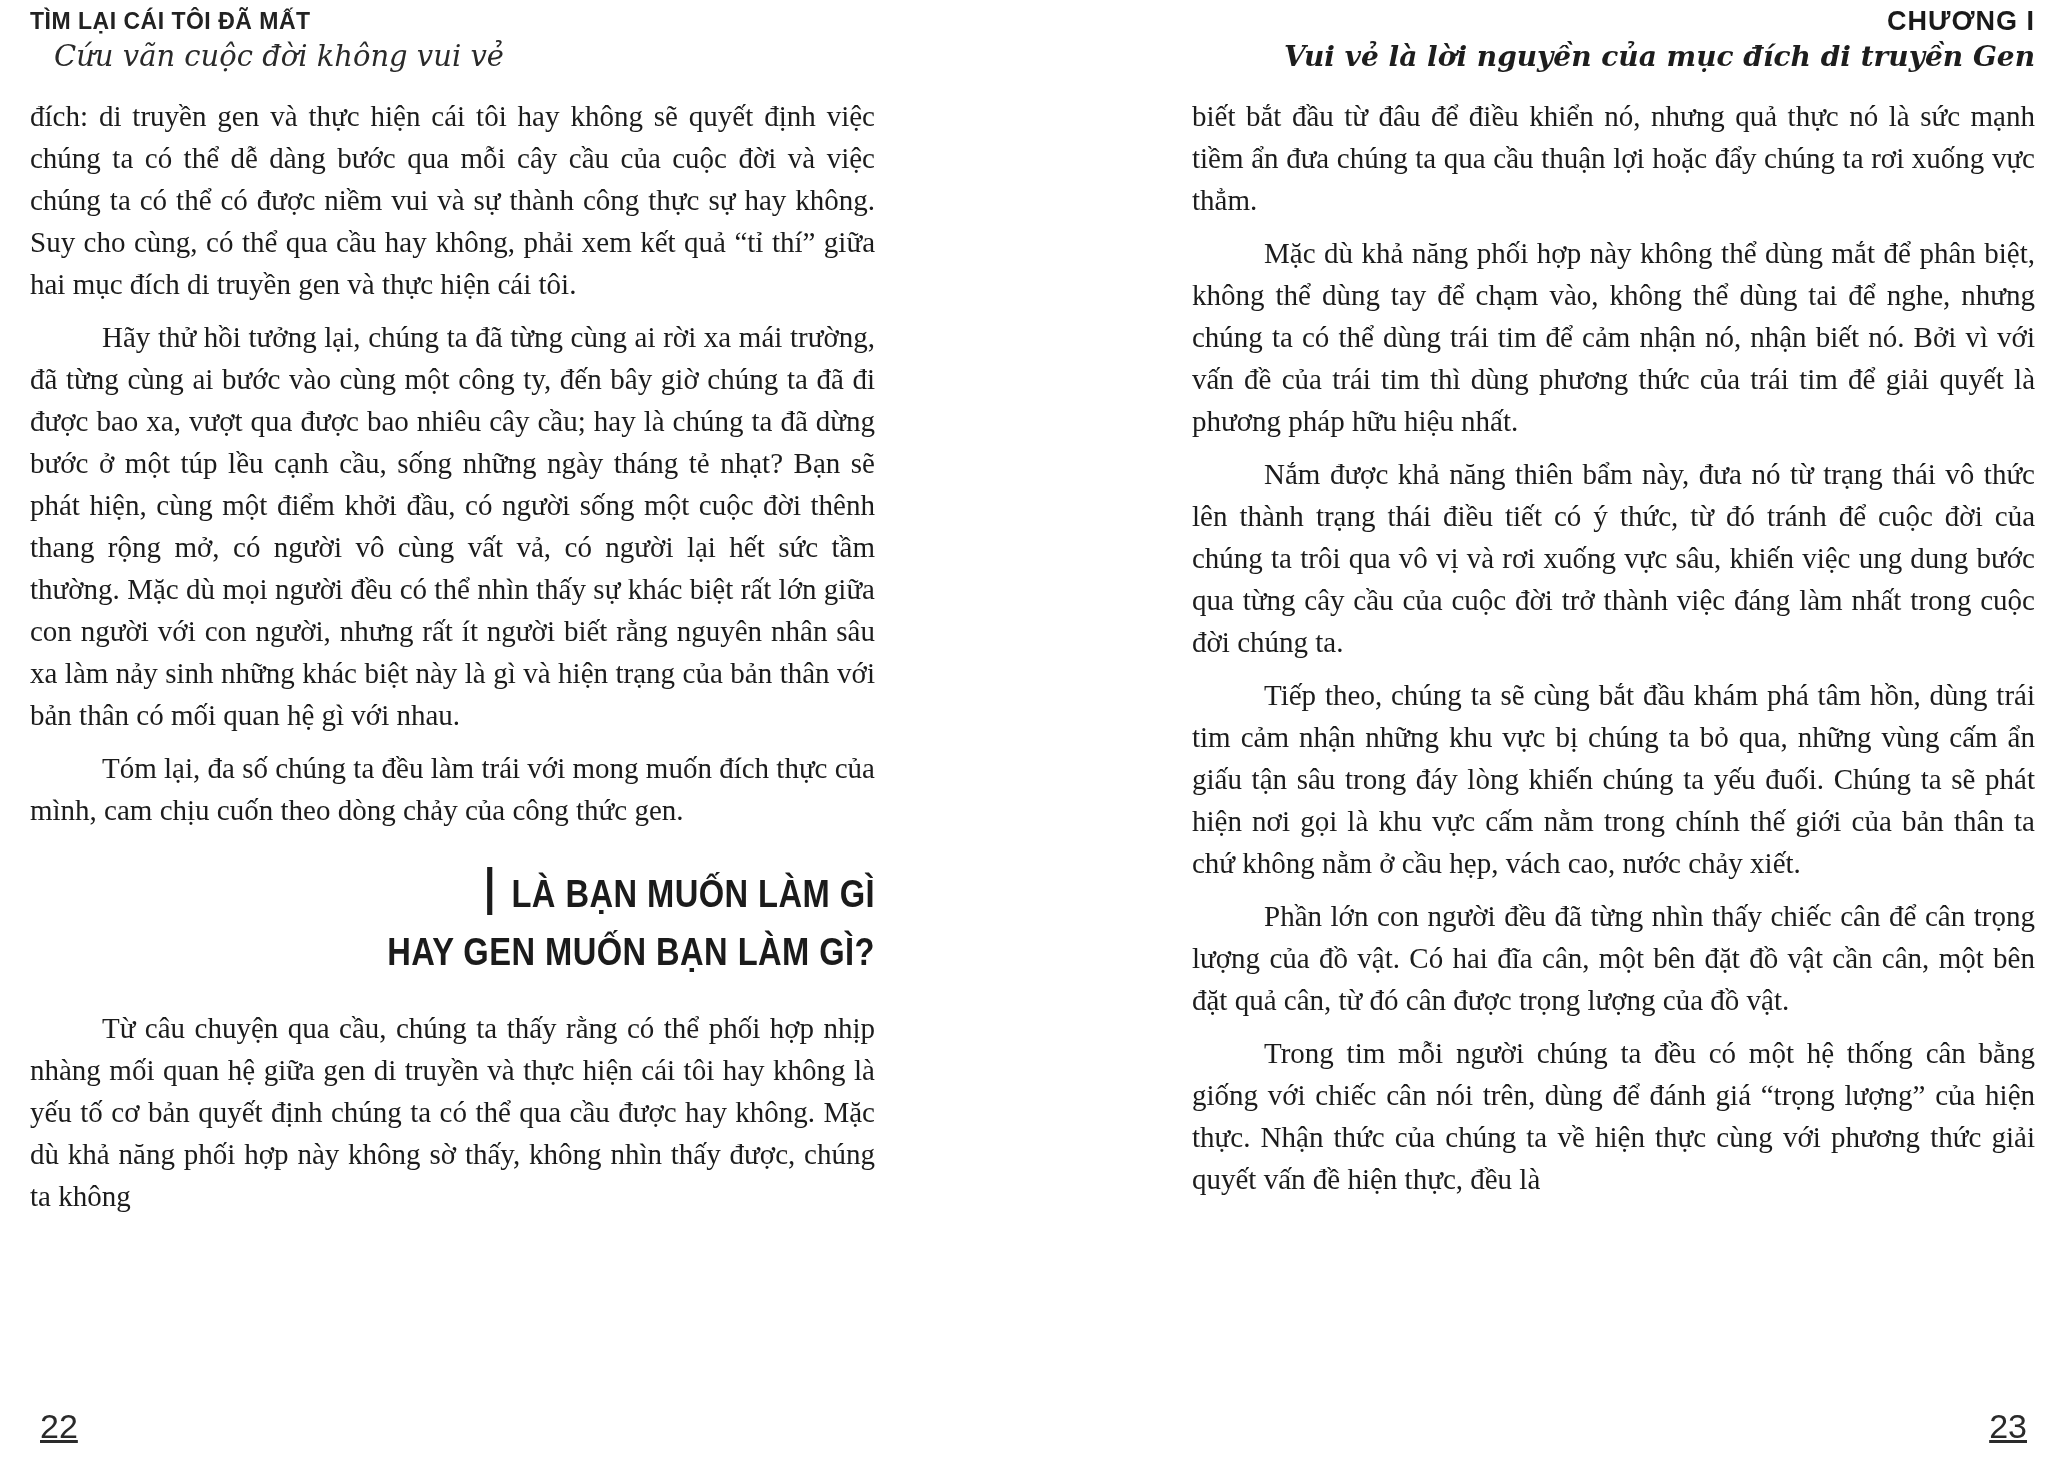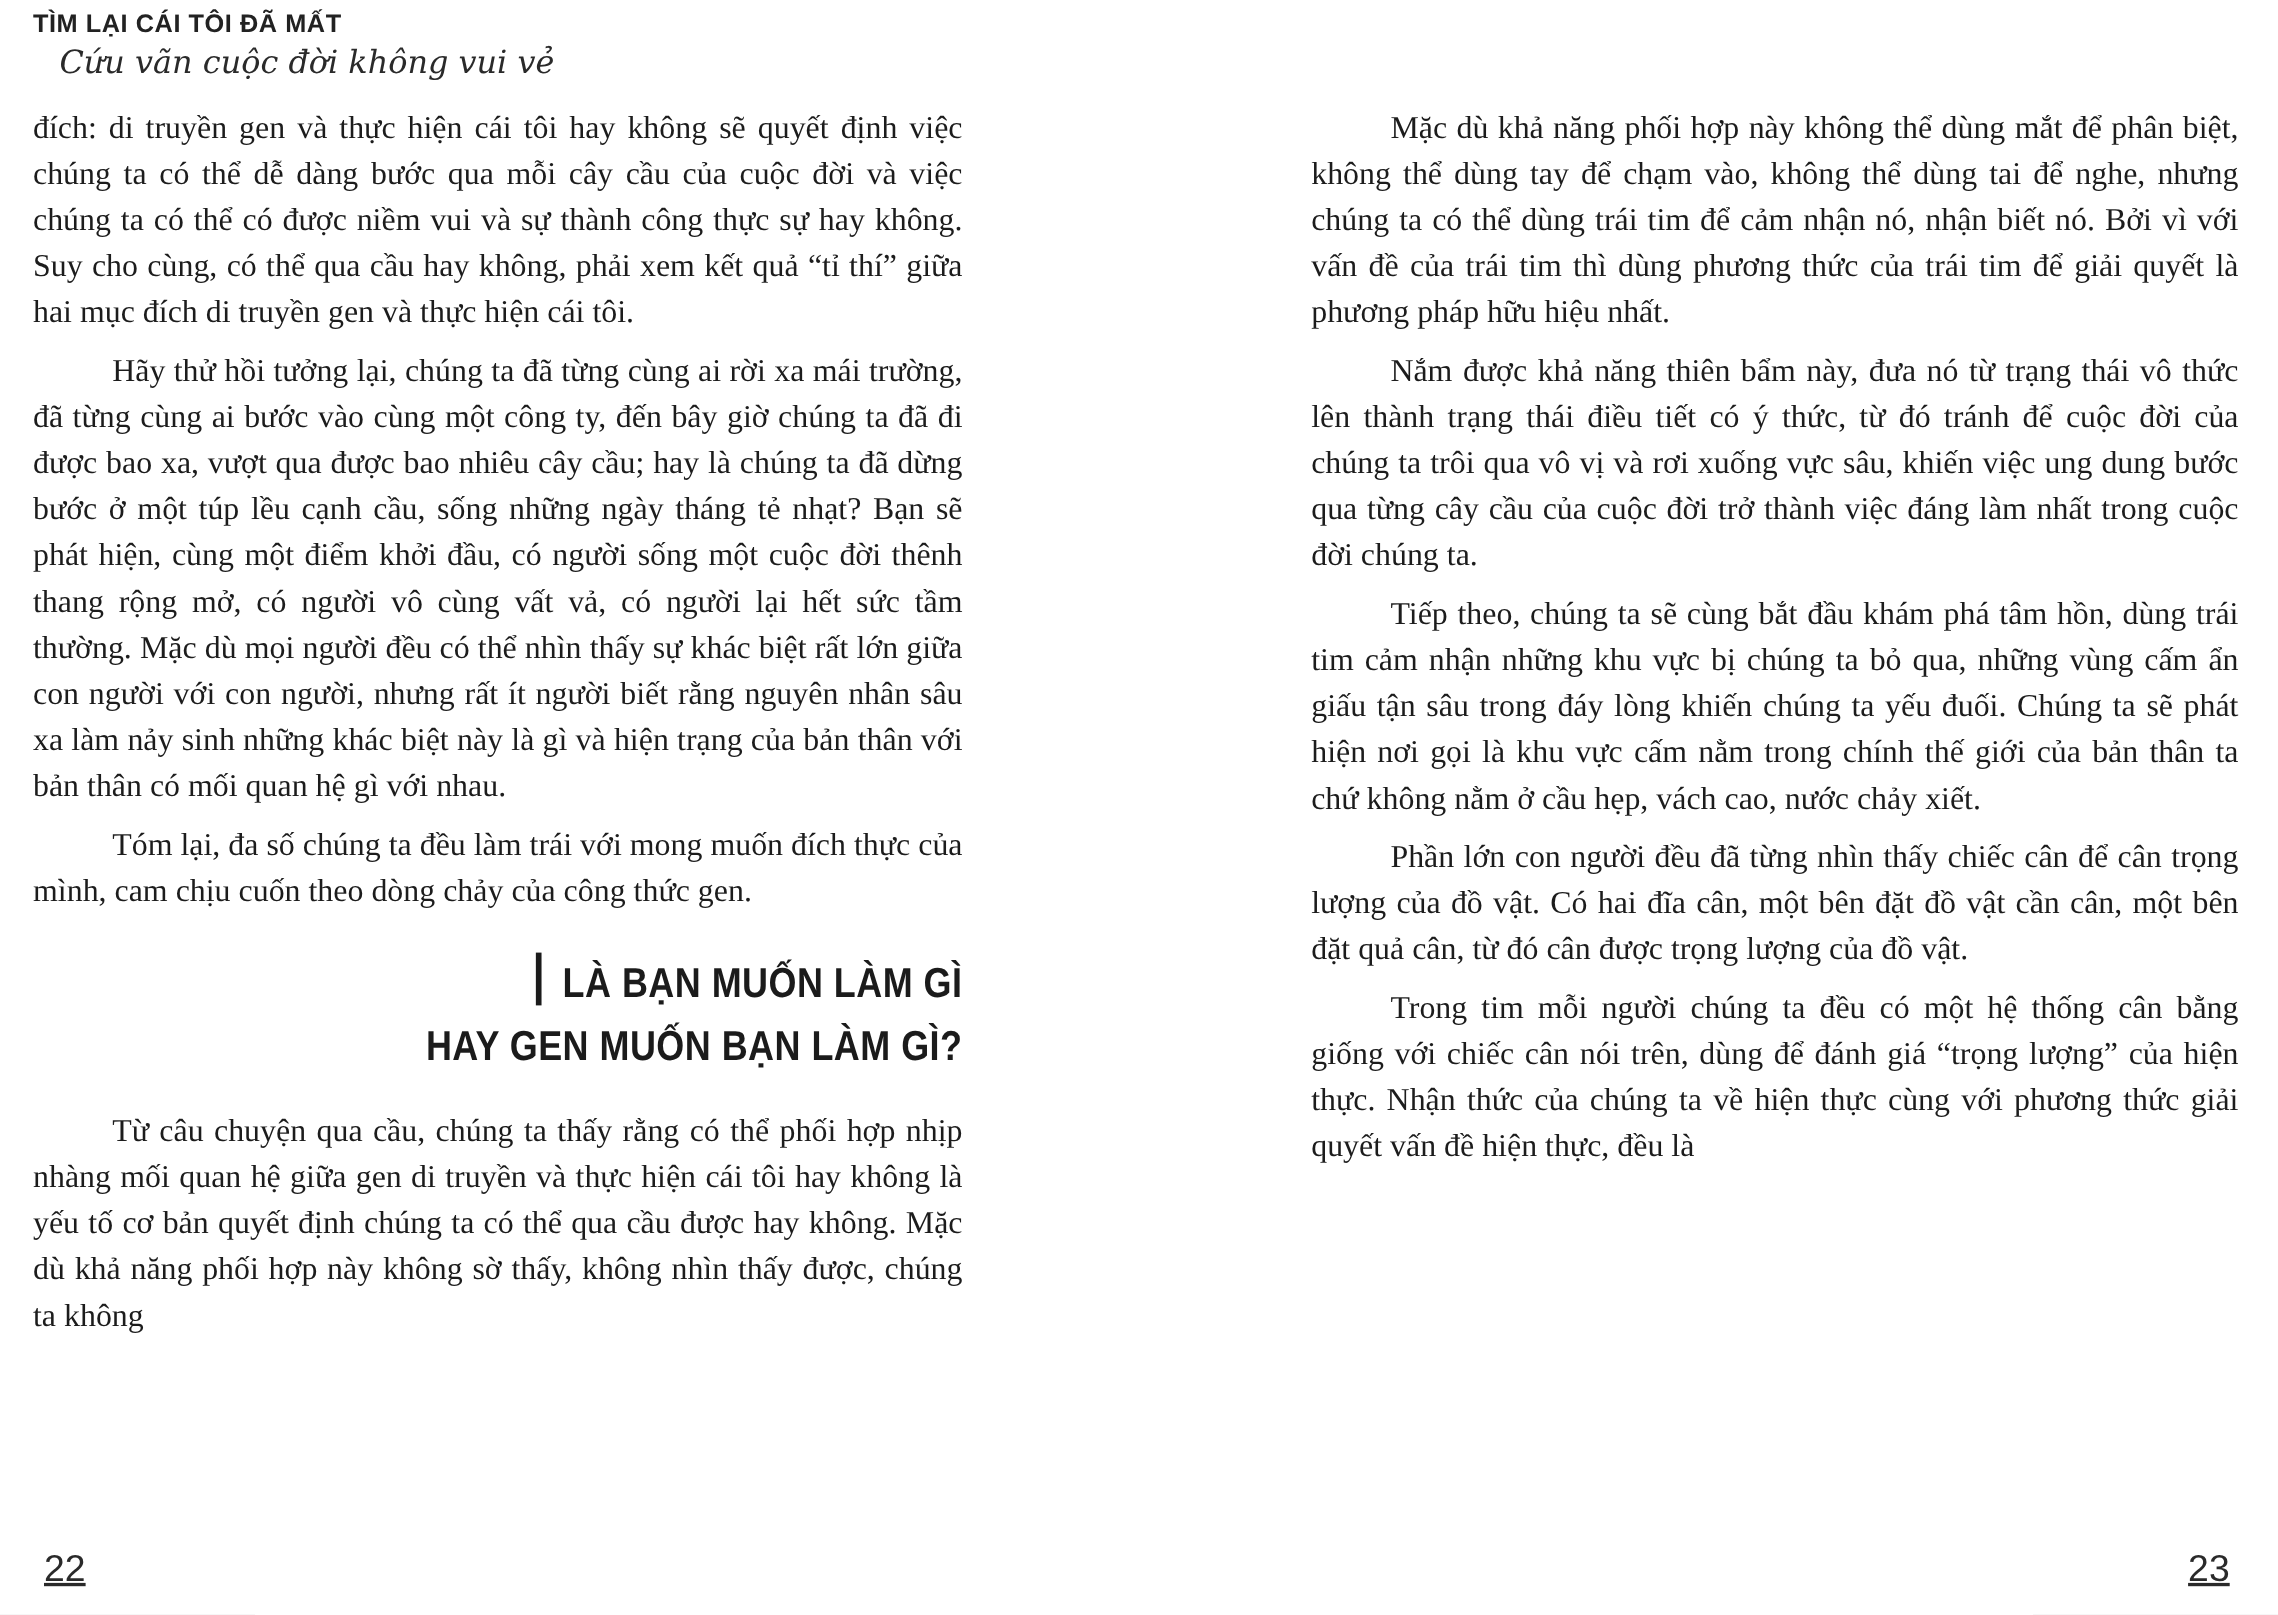--- a/index.html
+++ b/index.html
@@ -122,33 +122,38 @@
 </head>
 <body>
 
 <div class="spread">
 
   <div class="runhead-left">
     <div class="book-title">TÌM LẠI CÁI TÔI ĐÃ MẤT</div>
     <div class="book-subtitle">Cứu vãn cuộc đời không vui vẻ</div>
   </div>
 
+  <div class="runhead-right">
+    <div class="chapter-label">CHƯƠNG I</div>
+    <div class="chapter-subtitle">Vui vẻ là lời nguyền của mục đích di truyền Gen</div>
+  </div>
 
   <div class="col col-left">
     <p class="continued">đích: di truyền gen và thực hiện cái tôi hay không sẽ quyết định việc chúng ta có thể dễ dàng bước qua mỗi cây cầu của cuộc đời và việc chúng ta có thể có được niềm vui và sự thành công thực sự hay không. Suy cho cùng, có thể qua cầu hay không, phải xem kết quả “tỉ thí” giữa hai mục đích di truyền gen và thực hiện cái tôi.</p>
     <p>Hãy thử hồi tưởng lại, chúng ta đã từng cùng ai rời xa mái trường, đã từng cùng ai bước vào cùng một công ty, đến bây giờ chúng ta đã đi được bao xa, vượt qua được bao nhiêu cây cầu; hay là chúng ta đã dừng bước ở một túp lều cạnh cầu, sống những ngày tháng tẻ nhạt? Bạn sẽ phát hiện, cùng một điểm khởi đầu, có người sống một cuộc đời thênh thang rộng mở, có người vô cùng vất vả, có người lại hết sức tầm thường. Mặc dù mọi người đều có thể nhìn thấy sự khác biệt rất lớn giữa con người với con người, nhưng rất ít người biết rằng nguyên nhân sâu xa làm nảy sinh những khác biệt này là gì và hiện trạng của bản thân với bản thân có mối quan hệ gì với nhau.</p>
     <p>Tóm lại, đa số chúng ta đều làm trái với mong muốn đích thực của mình, cam chịu cuốn theo dòng chảy của công thức gen.</p>
     <div class="section-heading">
       <div><span class="bar"></span><span>LÀ BẠN MUỐN LÀM GÌ</span></div>
       <div><span>HAY GEN MUỐN BẠN LÀM GÌ?</span></div>
     </div>
     <p>Từ câu chuyện qua cầu, chúng ta thấy rằng có thể phối hợp nhịp nhàng mối quan hệ giữa gen di truyền và thực hiện cái tôi hay không là yếu tố cơ bản quyết định chúng ta có thể qua cầu được hay không. Mặc dù khả năng phối hợp này không sờ thấy, không nhìn thấy được, chúng ta không</p>
   </div>
 
   <div class="col col-right">
+    <p class="continued">biết bắt đầu từ đâu để điều khiển nó, nhưng quả thực nó là sức mạnh tiềm ẩn đưa chúng ta qua cầu thuận lợi hoặc đẩy chúng ta rơi xuống vực thẳm.</p>
     <p>Mặc dù khả năng phối hợp này không thể dùng mắt để phân biệt, không thể dùng tay để chạm vào, không thể dùng tai để nghe, nhưng chúng ta có thể dùng trái tim để cảm nhận nó, nhận biết nó. Bởi vì với vấn đề của trái tim thì dùng phương thức của trái tim để giải quyết là phương pháp hữu hiệu nhất.</p>
     <p>Nắm được khả năng thiên bẩm này, đưa nó từ trạng thái vô thức lên thành trạng thái điều tiết có ý thức, từ đó tránh để cuộc đời của chúng ta trôi qua vô vị và rơi xuống vực sâu, khiến việc ung dung bước qua từng cây cầu của cuộc đời trở thành việc đáng làm nhất trong cuộc đời chúng ta.</p>
     <p>Tiếp theo, chúng ta sẽ cùng bắt đầu khám phá tâm hồn, dùng trái tim cảm nhận những khu vực bị chúng ta bỏ qua, những vùng cấm ẩn giấu tận sâu trong đáy lòng khiến chúng ta yếu đuối. Chúng ta sẽ phát hiện nơi gọi là khu vực cấm nằm trong chính thế giới của bản thân ta chứ không nằm ở cầu hẹp, vách cao, nước chảy xiết.</p>
     <p>Phần lớn con người đều đã từng nhìn thấy chiếc cân để cân trọng lượng của đồ vật. Có hai đĩa cân, một bên đặt đồ vật cần cân, một bên đặt quả cân, từ đó cân được trọng lượng của đồ vật.</p>
     <p>Trong tim mỗi người chúng ta đều có một hệ thống cân bằng giống với chiếc cân nói trên, dùng để đánh giá “trọng lượng” của hiện thực. Nhận thức của chúng ta về hiện thực cùng với phương thức giải quyết vấn đề hiện thực, đều là</p>
   </div>
 
   <div class="folio folio-left">22</div>
   <div class="folio folio-right">23</div>
 

